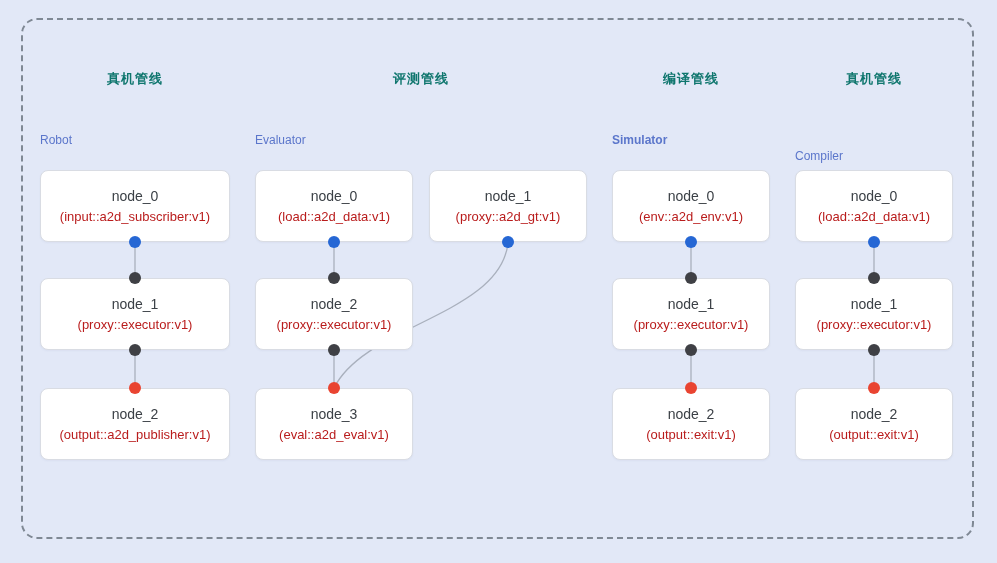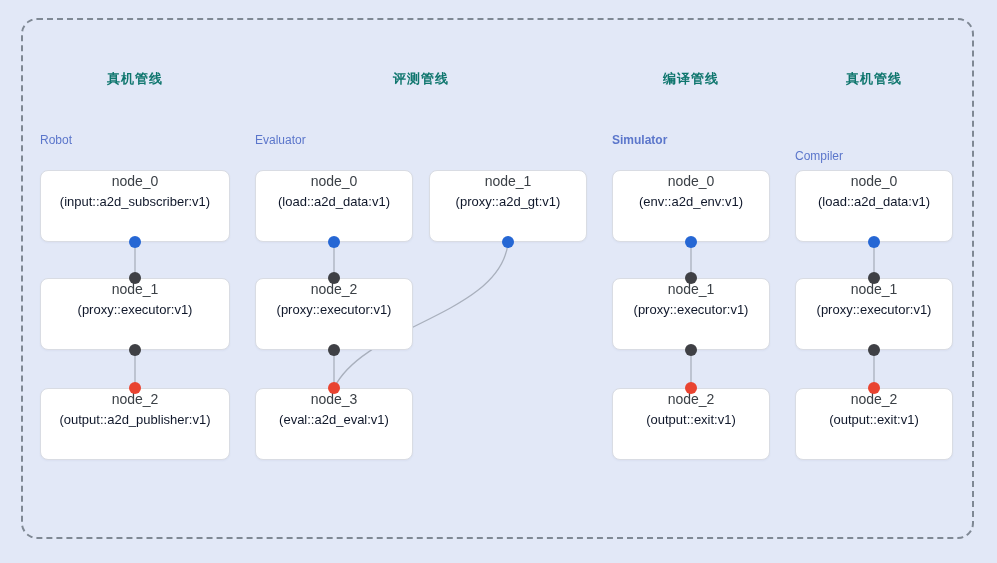--- a/index.html
+++ b/index.html
@@ -19,25 +19,25 @@
     letter-spacing:1px;z-index:2;
   }
   .col-title-en{
     position:absolute;top:128px;height:24px;line-height:24px;
     text-align:left;font-size:12px;color:#5b76cb;z-index:2;
   }
   .node{
     position:absolute;box-sizing:border-box;height:72px;
     background:#ffffff;border:1px solid #d9dce3;border-radius:8px;
     box-shadow:0 1px 2px rgba(60,70,110,0.05);
-    display:flex;flex-direction:column;align-items:center;
+    display:flex;flex-direction:column;justify-content:center;align-items:center;
     gap:1px;z-index:2;
   }
   .node .nname{font-size:14px;color:#3b4046;line-height:20px;}
-  .node .ntype{font-size:13px;color:#0f172a;line-height:19px;}
+  .node .ntype{font-size:13px;color:#b91c1c;line-height:19px;}
   .r1{top:170px;} .r2{top:278px;} .r3{top:388px;}
   .c-robot{left:40px;width:190px;}
   .c-evalA{left:255px;width:158px;}
   .c-evalB{left:429px;width:158px;}
   .c-sim{left:612px;width:158px;}
   .c-comp{left:795px;width:158px;}
   .dot{
     position:absolute;width:12px;height:12px;border-radius:50%;
     transform:translate(-50%,-50%);z-index:3;
   }

